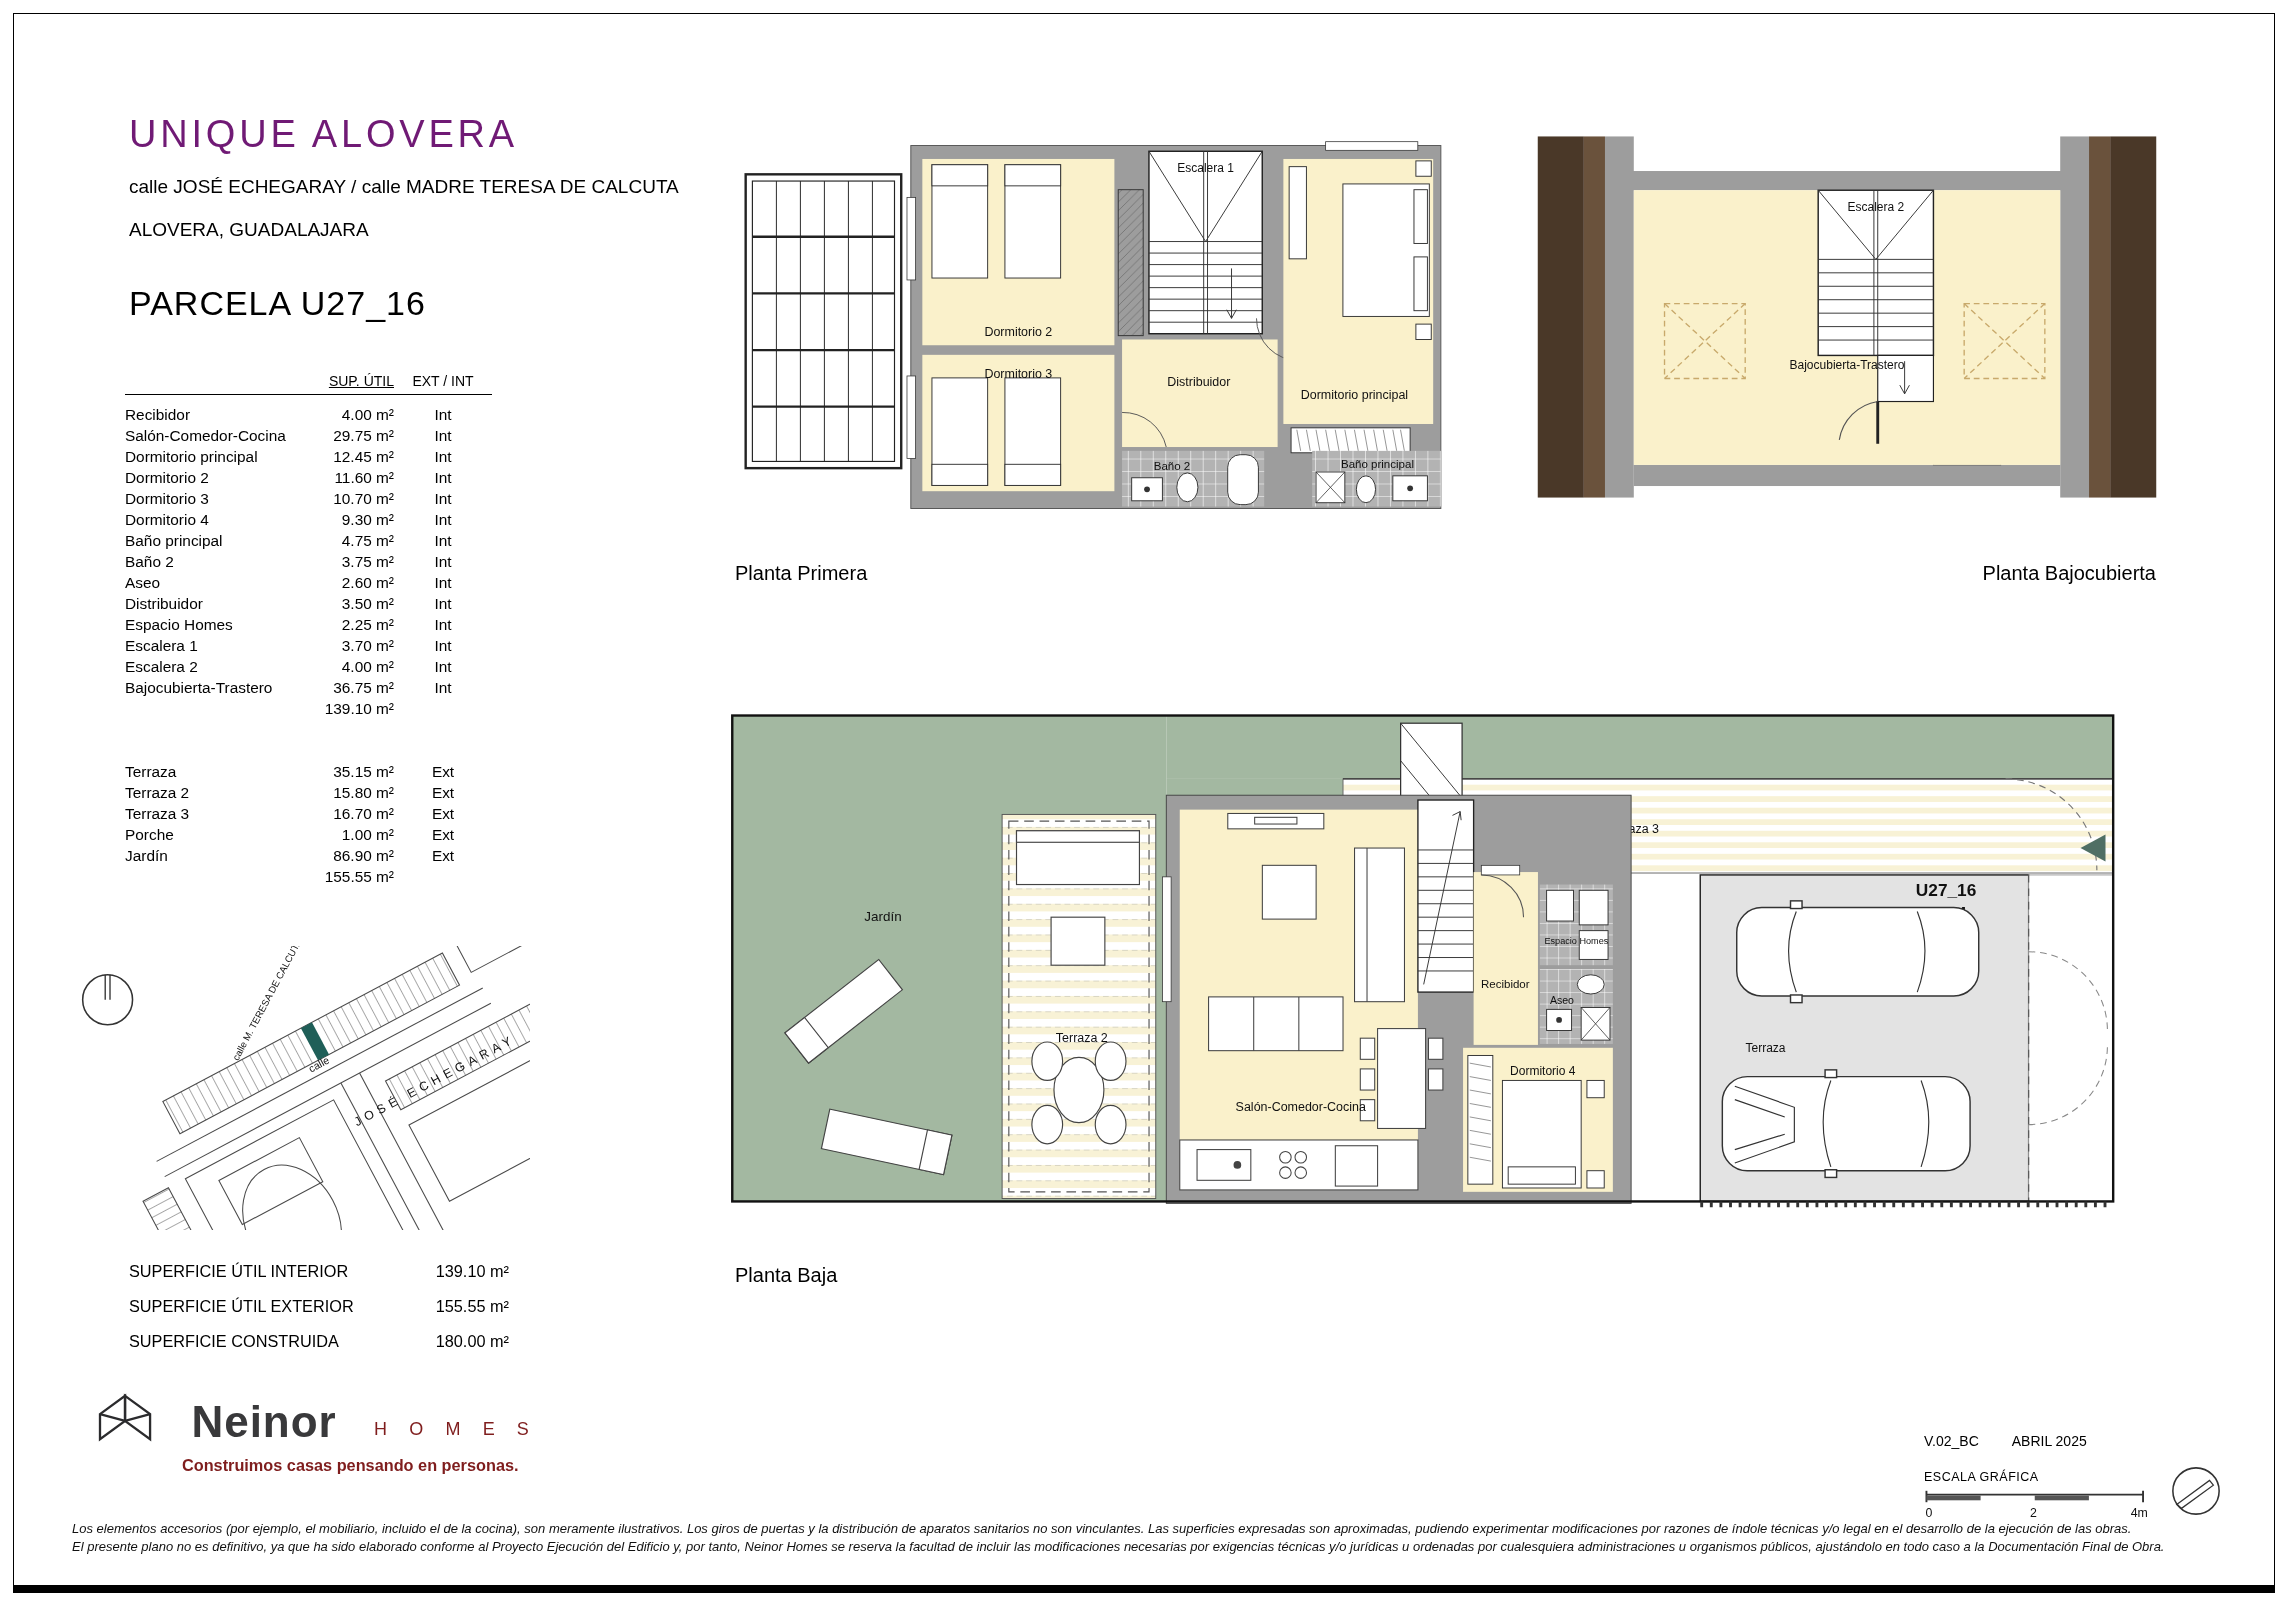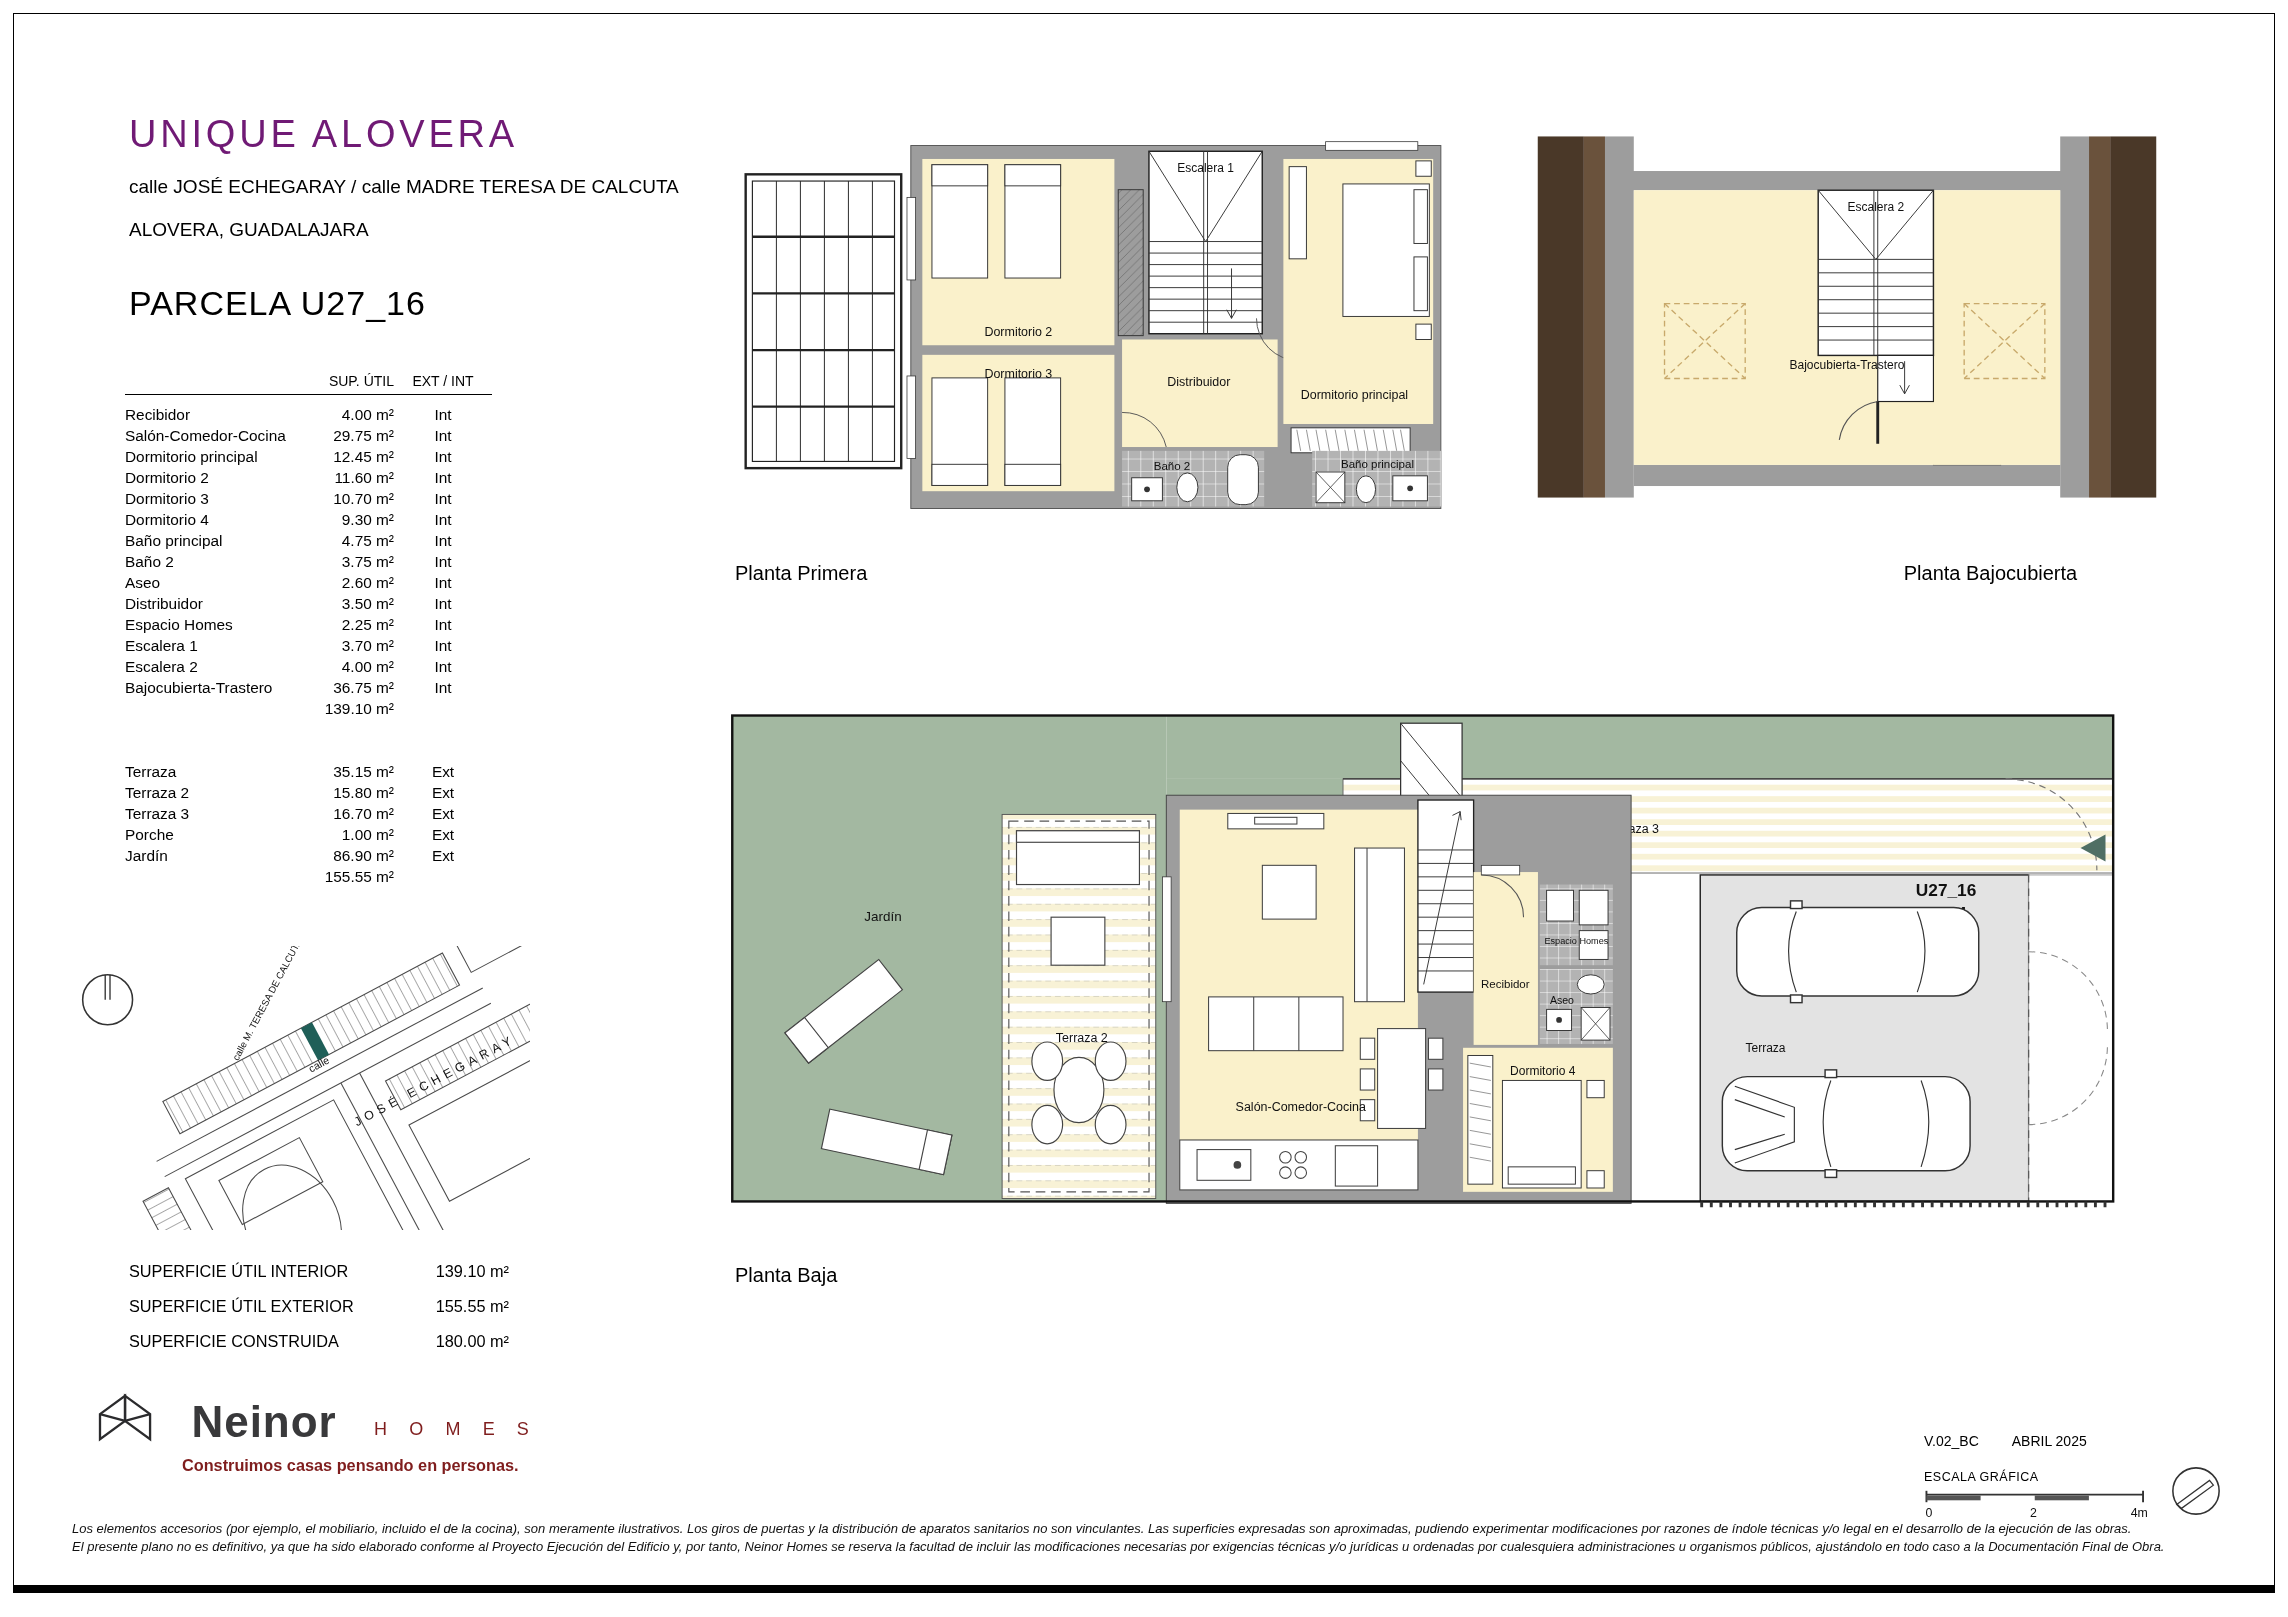--- a/index.html
+++ b/index.html
@@ -10,21 +10,21 @@
 
   
   .title{position:absolute;left:129px;top:113px;font-size:38px;letter-spacing:3.8px;color:#701a75;}
   .addr1{position:absolute;left:129px;top:176px;font-size:19px;}
   .addr2{position:absolute;left:129px;top:219px;font-size:19px;}
   .parcel{position:absolute;left:129px;top:284px;font-size:34px;letter-spacing:1px;}
 
   
   .tablewrap{position:absolute;left:125px;top:373px;width:367px;font-size:15.4px;}
   .thead{display:flex;height:19px;font-size:14px;}
-  .thead .tl{width:163px;} .thead .tv{width:106px;text-align:right;} .thead .tt{width:98px;text-align:center;}
+  .thead .tl{width:163px;} .thead .tv{width:106px;text-align:right;text-decoration:underline;} .thead .tt{width:98px;text-align:center;}
   .hrule{border-bottom:1.9px solid #000;margin-top:1.9px;}
   .trow{display:flex;height:21px;line-height:21px;}
   .tl{width:163px;white-space:nowrap;} .tv{width:106px;text-align:right;} .tt{width:98px;text-align:center;}
   .tbl-int{margin-top:9.6px;} .tbl-ext{margin-top:42px;}
   .totrow{display:flex;height:21px;line-height:21px;}
 
   
   .totals{position:absolute;left:129px;top:1237px;width:380px;font-size:16.3px;margin-top:25px;}
   .totals .trow2{display:flex;height:35px;}
   .totals .lab{width:288px;} .totals .val{flex:1;text-align:right;}
@@ -437,21 +437,21 @@
     </g>
 
     <g fill="none" stroke="#C8A96B" stroke-width="1.4" stroke-dasharray="6 4">
       <rect x="140" y="188" width="84" height="78"></rect>
       <path d="M140 188 L224 266 M224 188 L140 266"></path>
       <rect x="452" y="188" width="84" height="78"></rect>
       <path d="M452 188 L536 266 M536 188 L452 266"></path>
     </g>
     <text x="330" y="256" font-size="12.5" text-anchor="middle">Bajocubierta-Trastero</text>
   </svg>
-  <div class="plancap" style="left:1825px;top:562px;width:331px;text-align:center">Planta Bajocubierta</div>
+  <div class="plancap" style="left:1825px;top:562px;width:331px;text-align:right">Planta Bajocubierta</div>
 
   <svg class="abs" style="left:728px;top:704px" width="1400" height="508" viewBox="0 0 1457 529">
     <defs>
       <pattern id="deckB" width="20" height="16" patternUnits="userSpaceOnUse">
         <rect width="20" height="16" fill="#F8F2D6"></rect>
         <rect y="8" width="20" height="8" fill="#ffffff"></rect>
         <line x1="0" y1="0" x2="20" y2="0" stroke="#999" stroke-width="0.7" stroke-dasharray="6 4"></line>
       </pattern>
       <pattern id="deckC" width="20" height="12" patternUnits="userSpaceOnUse">
         <rect width="20" height="12" fill="#F8F2D6"></rect>

